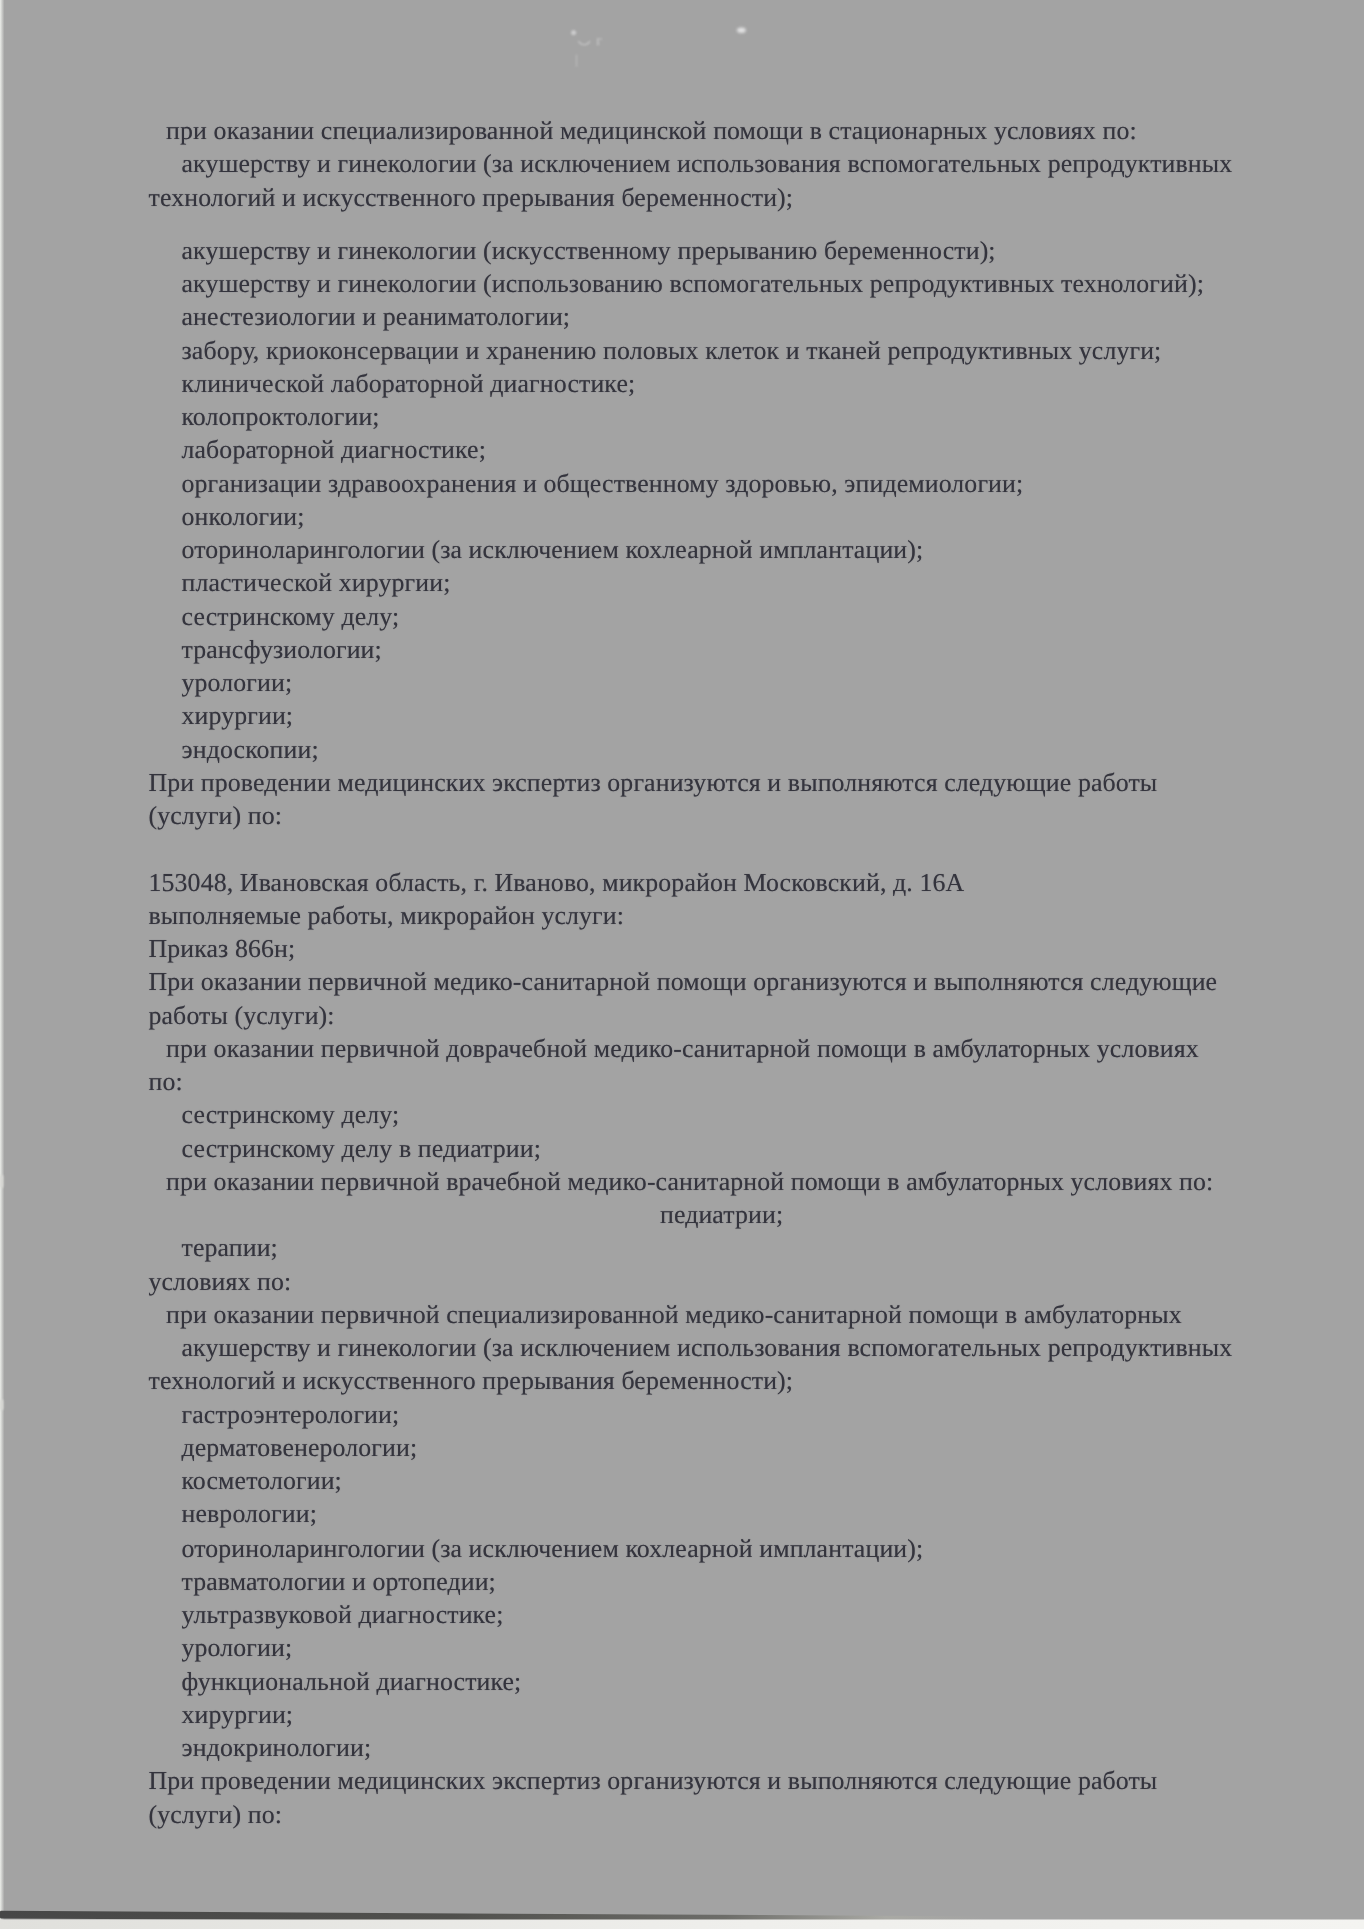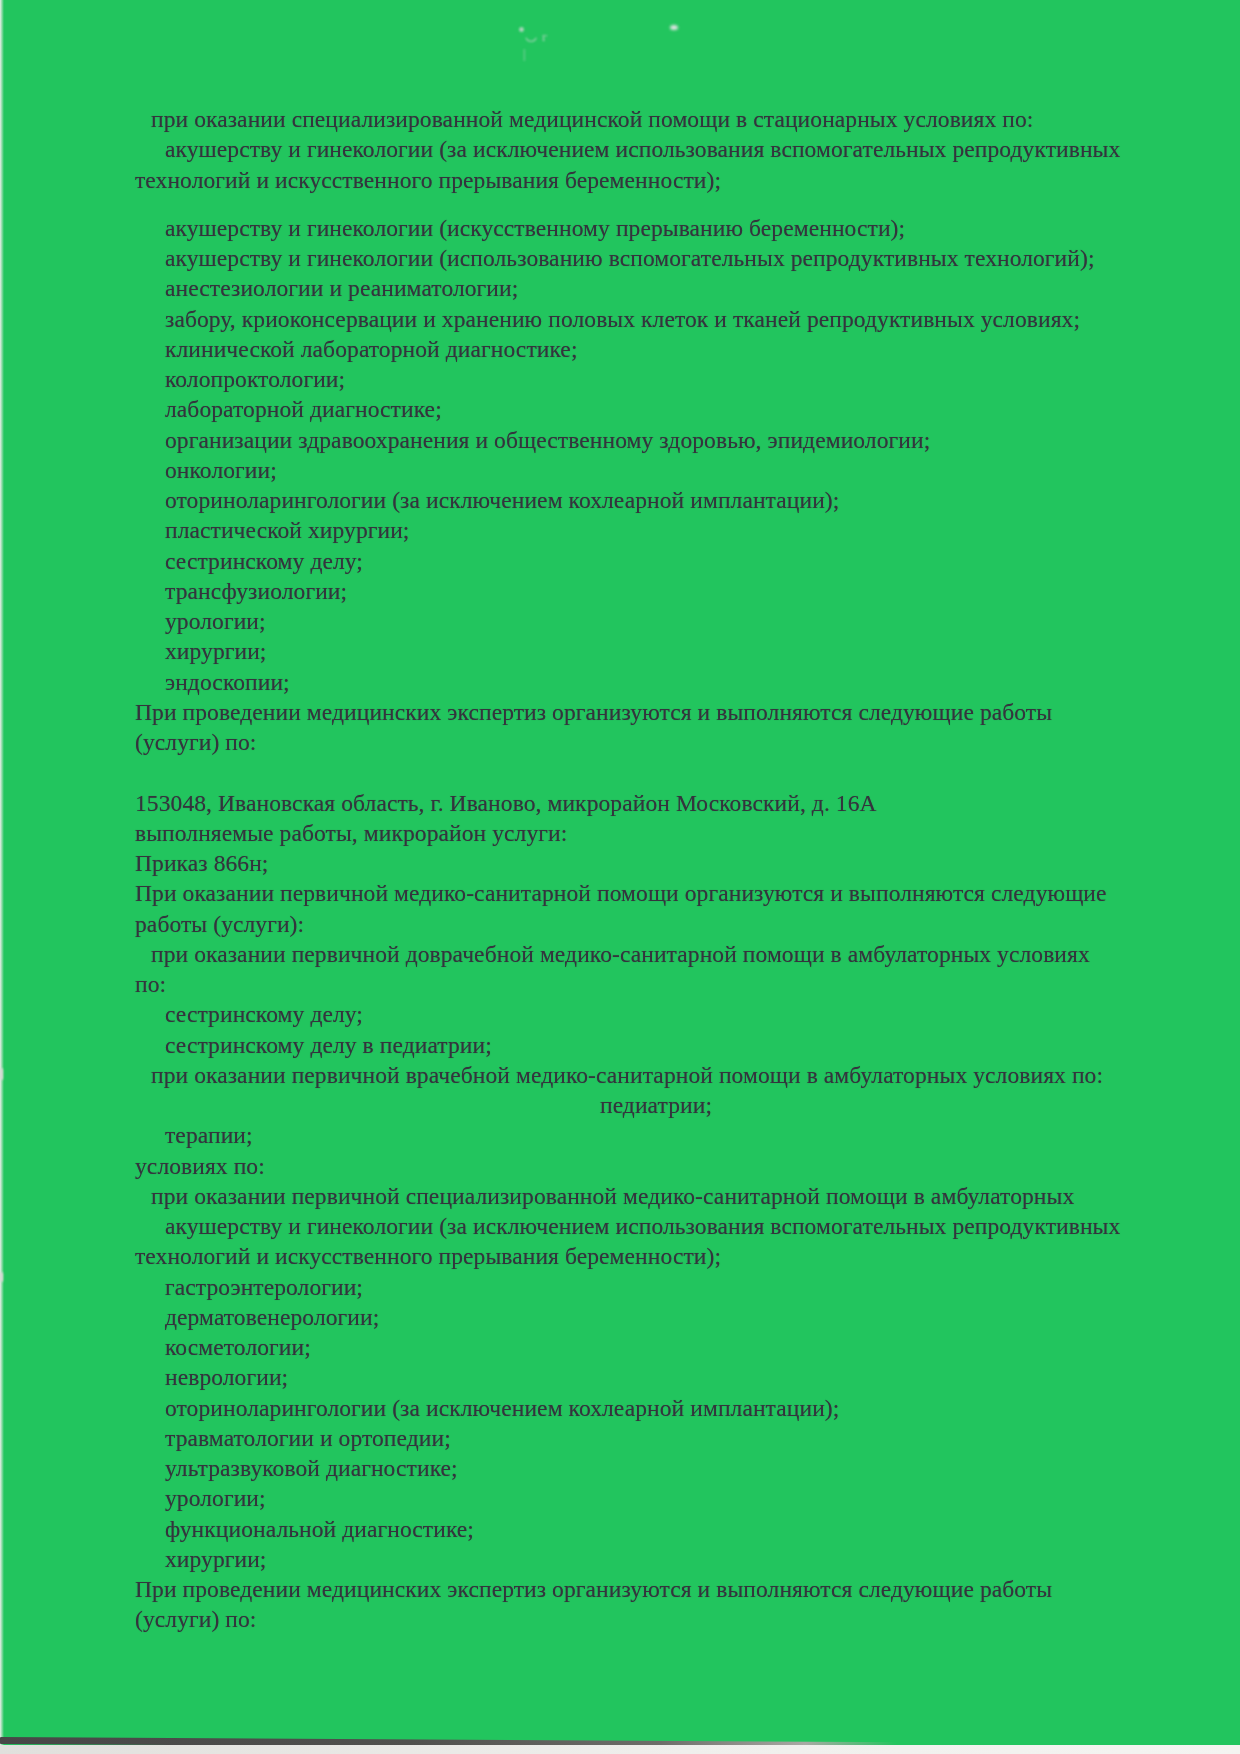--- a/index.html
+++ b/index.html
@@ -5,21 +5,21 @@
   html,body{margin:0;padding:0;}
   body{
     width:1240px;height:1754px;
     background:#ffffff;
     font-family:"Liberation Serif","DejaVu Serif",serif;
     overflow:hidden;
     position:relative;
   }
   .page{
     position:absolute;inset:0;
-    background:#22c55e;
+    background:#a3a3a3;
   }
   
   .edge-left{
     position:absolute;left:0;top:0;bottom:0;width:4px;
     background:linear-gradient(to right,#eceeea,rgba(255,255,255,0));
   }
   .edge-speck{
     position:absolute;background:#d8d8d4;border-radius:2px;filter:blur(1px);
   }
   
@@ -68,21 +68,21 @@
   <div class="smudge" style="left:523px;top:48px;font-size:12px;">|</div>
   <div class="smudge-dot" style="left:670px;top:25px;width:8px;height:5px;"></div>
 
   <div class="text-block">
       <div class="line" style="padding-left: 16px;">при оказании специализированной медицинской помощи в стационарных условиях по:</div>
       <div class="line" style="padding-left: 30px;">акушерству и гинекологии (за исключением использования вспомогательных репродуктивных</div>
       <div class="line" style="padding-left: 0px;">технологий и искусственного прерывания беременности);</div>
       <div class="line" style="padding-left: 30px; margin-top: 18px;">акушерству и гинекологии (искусственному прерыванию беременности);</div>
       <div class="line" style="padding-left: 30px;">акушерству и гинекологии (использованию вспомогательных репродуктивных технологий);</div>
       <div class="line" style="padding-left: 30px;">анестезиологии и реаниматологии;</div>
-      <div class="line" style="padding-left: 30px;">забору, криоконсервации и хранению половых клеток и тканей репродуктивных условиях;</div>
+      <div class="line" style="padding-left: 30px;">забору, криоконсервации и хранению половых клеток и тканей репродуктивных услуги;</div>
       <div class="line" style="padding-left: 30px;">клинической лабораторной диагностике;</div>
       <div class="line" style="padding-left: 30px;">колопроктологии;</div>
       <div class="line" style="padding-left: 30px;">лабораторной диагностике;</div>
       <div class="line" style="padding-left: 30px;">организации здравоохранения и общественному здоровью, эпидемиологии;</div>
       <div class="line" style="padding-left: 30px;">онкологии;</div>
       <div class="line" style="padding-left: 30px;">оториноларингологии (за исключением кохлеарной имплантации);</div>
       <div class="line" style="padding-left: 30px;">пластической хирургии;</div>
       <div class="line" style="padding-left: 30px;">сестринскому делу;</div>
       <div class="line" style="padding-left: 30px;">трансфузиологии;</div>
       <div class="line" style="padding-left: 30px;">урологии;</div>
@@ -110,20 +110,21 @@
       <div class="line" style="padding-left: 30px;">гастроэнтерологии;</div>
       <div class="line" style="padding-left: 30px;">дерматовенерологии;</div>
       <div class="line" style="padding-left: 30px;">косметологии;</div>
       <div class="line" style="padding-left: 30px;">неврологии;</div>
       <div class="line" style="padding-left: 30px;">оториноларингологии (за исключением кохлеарной имплантации);</div>
       <div class="line" style="padding-left: 30px;">травматологии и ортопедии;</div>
       <div class="line" style="padding-left: 30px;">ультразвуковой диагностике;</div>
       <div class="line" style="padding-left: 30px;">урологии;</div>
       <div class="line" style="padding-left: 30px;">функциональной диагностике;</div>
       <div class="line" style="padding-left: 30px;">хирургии;</div>
+      <div class="line" style="padding-left: 30px;">эндокринологии;</div>
       <div class="line" style="padding-left: 0px;">При проведении медицинских экспертиз организуются и выполняются следующие работы</div>
       <div class="line" style="padding-left: 0px;">(услуги) по:</div>
     </div>
 
   <div class="scan-band"></div>
   <div class="scan-strip"></div>
 
 </div>
 
 </body></html>

